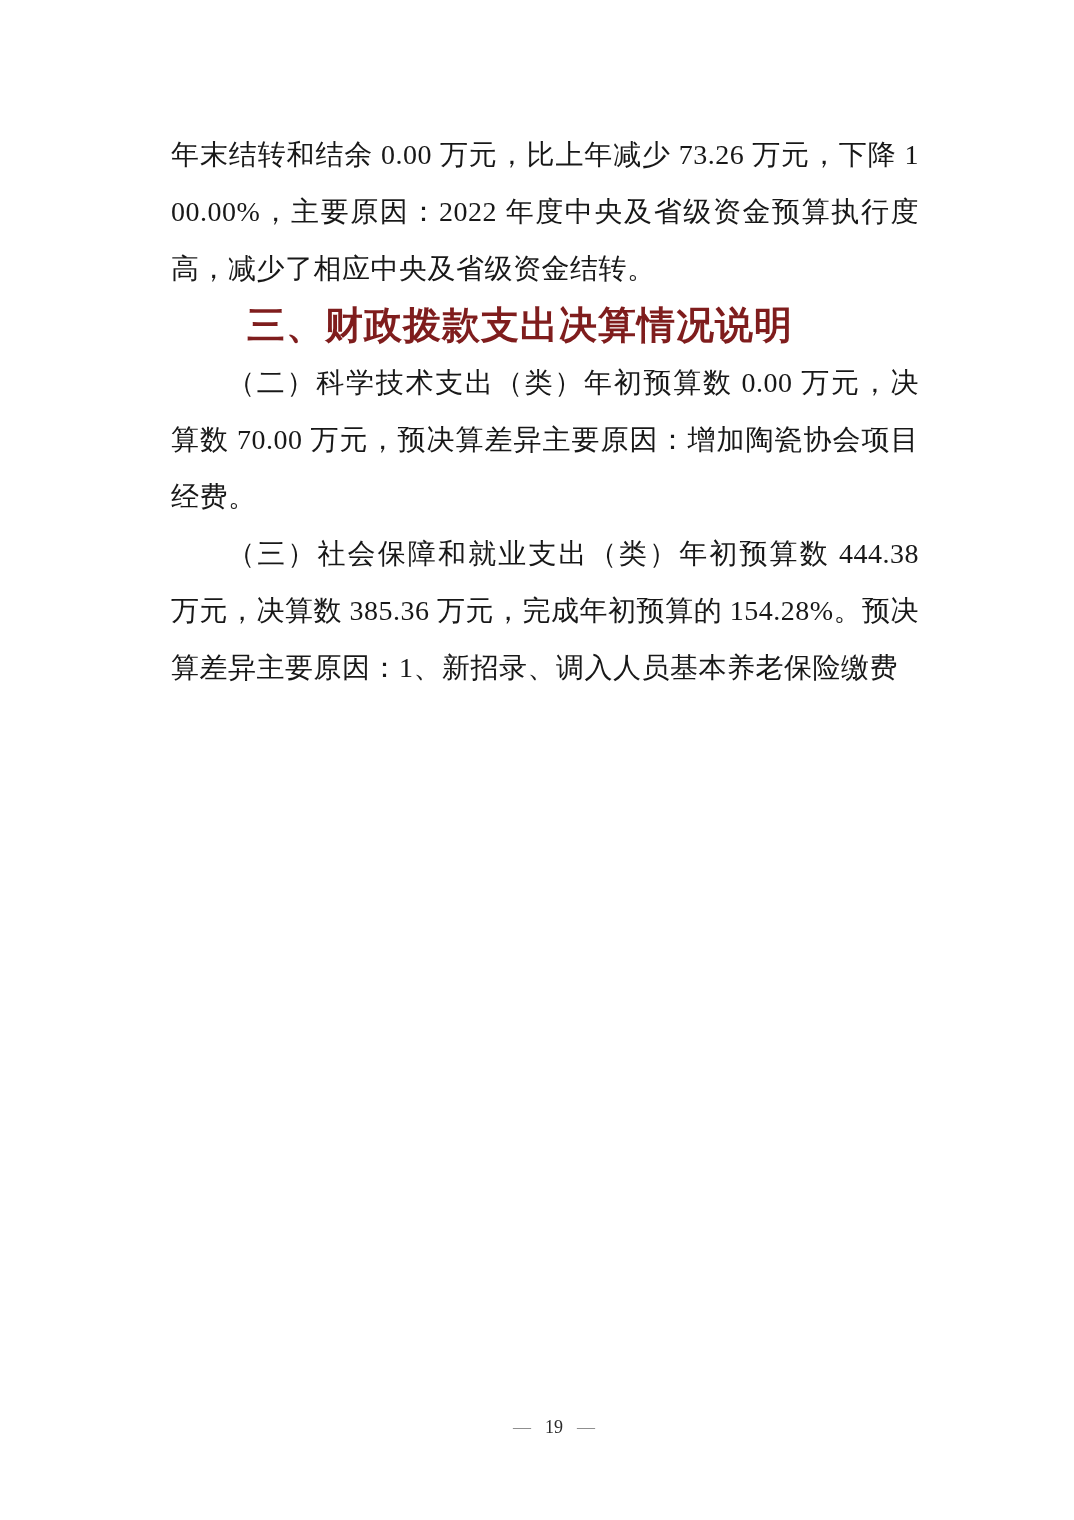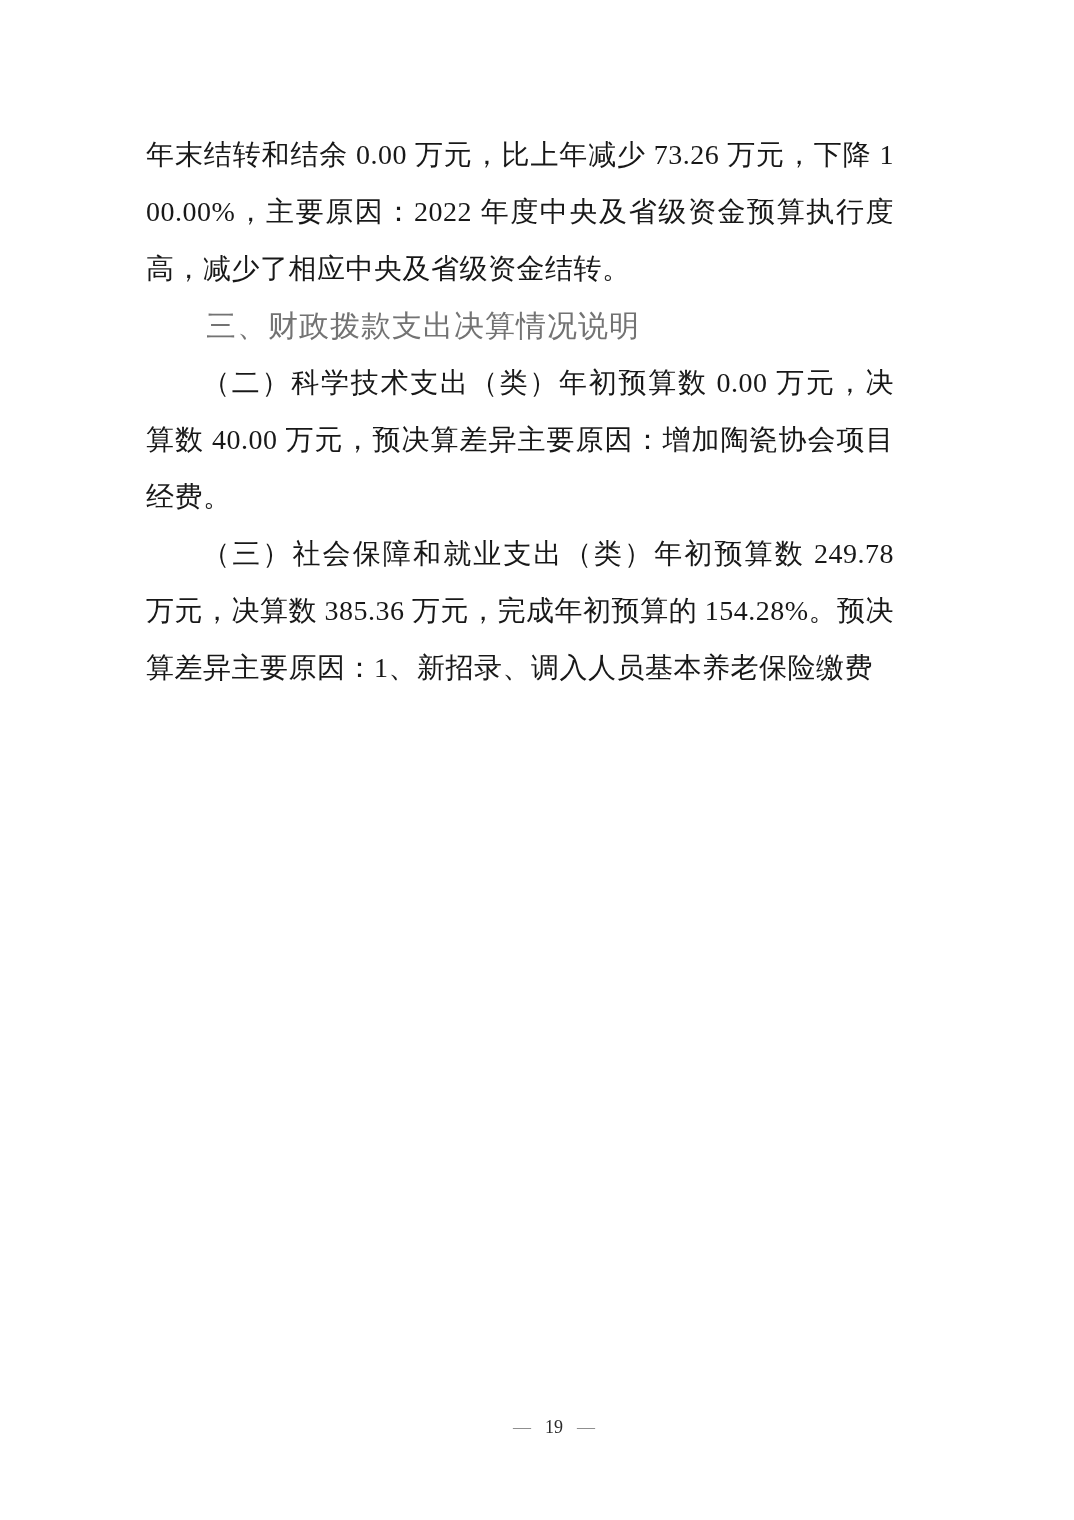--- a/index.html
+++ b/index.html
@@ -12,45 +12,45 @@
     width: 1074px;
     height: 1520px;
     background: #ffffff;
     overflow: hidden;
     font-family: "Liberation Serif", "DejaVu Serif", serif;
     color: #181818;
   }
   .text-block {
     position: absolute;
     top: 126px;
-    left: 146px;
+    left: 171px;
     width: 748px;
   }
   .body-para {
     margin: 0;
     font-size: 28px;
     line-height: 57px;
     text-align: justify;
     text-justify: inter-ideograph;
     text-indent: 2em;
     letter-spacing: 0.5px;
     word-break: break-all;
   }
   .body-para.no-indent {
     text-indent: 0;
   }
   .section-heading {
     margin: 0;
     font-family: "Liberation Sans", "DejaVu Sans", sans-serif;
-    font-size: 30px;
-    font-weight: normal;
+    font-size: 38px;
+    font-weight: bold;
     line-height: 57px;
     text-indent: 2em;
     letter-spacing: 1px;
-    color: #737373;
+    color: #7f1d1d;
   }
   .page-footer {
     position: absolute;
     left: 0;
     bottom: 78px;
     width: 100%;
     text-align: center;
     font-size: 18px;
     line-height: 30px;
     color: #2a2a2a;
@@ -62,20 +62,20 @@
     letter-spacing: 0;
   }
 </style>
 </head>
 <body>
 
 <div class="page">
   <div class="text-block">
     <p class="body-para no-indent">年末结转和结余 0.00 万元，比上年减少 73.26 万元，下降 100.00%，主要原因：2022 年度中央及省级资金预算执行度高，减少了相应中央及省级资金结转。</p>
     <h2 class="section-heading">三、财政拨款支出决算情况说明</h2>
-    <p class="body-para">（二）科学技术支出（类）年初预算数 0.00 万元，决算数 40.00 万元，预决算差异主要原因：增加陶瓷协会项目经费。</p>
-    <p class="body-para">（三）社会保障和就业支出（类）年初预算数 249.78 万元，决算数 385.36 万元，完成年初预算的 154.28%。预决算差异主要原因：1、新招录、调入人员基本养老保险缴费</p>
+    <p class="body-para">（二）科学技术支出（类）年初预算数 0.00 万元，决算数 70.00 万元，预决算差异主要原因：增加陶瓷协会项目经费。</p>
+    <p class="body-para">（三）社会保障和就业支出（类）年初预算数 444.38 万元，决算数 385.36 万元，完成年初预算的 154.28%。预决算差异主要原因：1、新招录、调入人员基本养老保险缴费</p>
   </div>
 
   <div class="page-footer">
     <span class="dash">—</span><span>19</span><span class="dash">—</span>
   </div>
 </div>
 
 </body></html>

